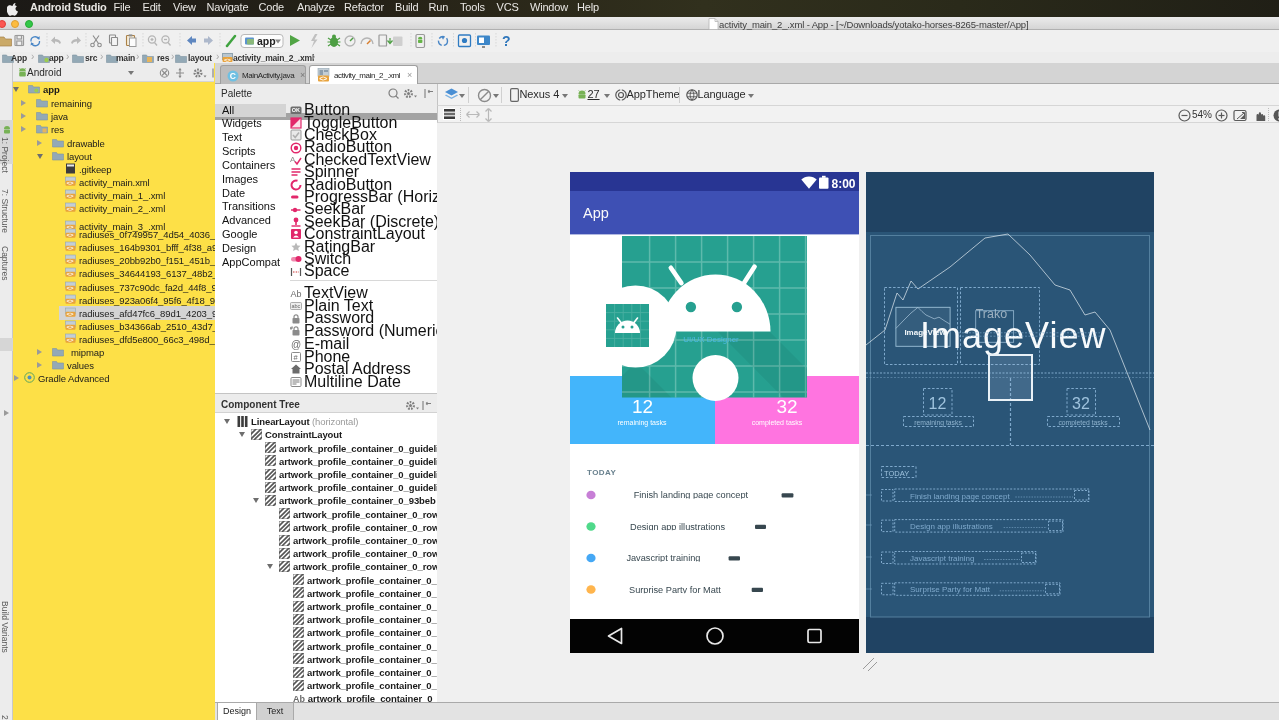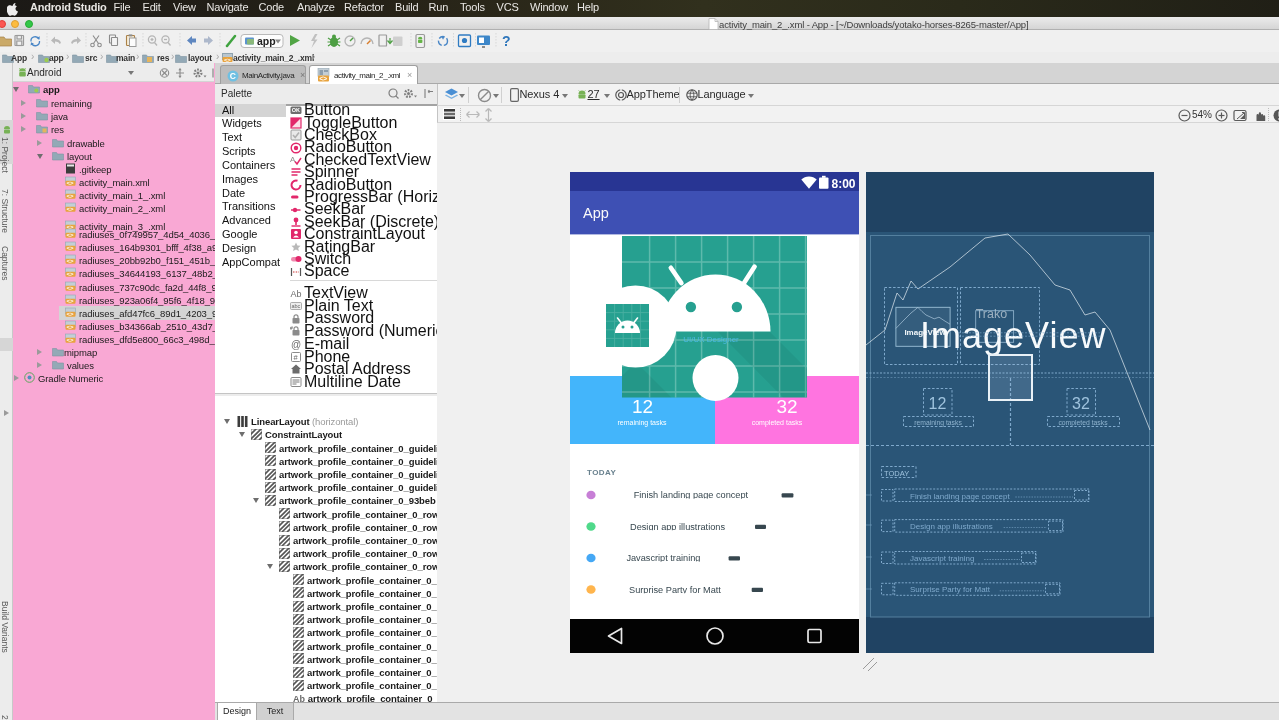--- a/index.html
+++ b/index.html
@@ -13,32 +13,32 @@
 .tl{position:absolute;top:19.5px;width:8px;height:8px;border-radius:50%;}
 #title-text{position:absolute;top:18.5px;left:719px;font-size:9.5px;letter-spacing:-0.15px;color:#3d3d3d;white-space:nowrap;}
 
 #crumbs{left:0;top:52px;width:1279px;height:11px;background:#ededed;font-size:8.5px;letter-spacing:-0.2px;color:#333;}
 #crumbs b{position:absolute;top:0.5px;white-space:nowrap;font-weight:bold;}
 #crumbs i{position:absolute;top:-1px;color:#a8a8a8;font-style:normal;font-size:10px;}
 
 #stripe{left:0;top:63px;width:13px;height:657px;background:#ececec;border-right:1px solid #c8c8c8;}
 .vtext{position:absolute;left:10px;transform:rotate(90deg);transform-origin:0 0;font-size:8.5px;color:#5a5a5a;white-space:nowrap;}
 
-#proj{left:13px;top:63px;width:220px;height:657px;background:#f9a8d4;border-right:2px solid #1d4ed8;overflow:hidden;}
+#proj{left:13px;top:63px;width:220px;height:657px;background:#fde047;border-right:2px solid #1d4ed8;overflow:hidden;}
 #projhead{position:absolute;left:0;top:0;width:201px;height:19px;background:#ececec;border-bottom:1px solid #d4d4d4;}
 .trow{position:absolute;white-space:nowrap;font-size:9.5px;letter-spacing:-0.1px;color:#1b1b1b;height:13px;line-height:13px;}
 .arr{position:absolute;width:0;height:0;}
 .arr.dn{border-left:3.5px solid transparent;border-right:3.5px solid transparent;border-top:5px solid #6e6e6e;}
 .arr.rt{border-top:3.5px solid transparent;border-bottom:3.5px solid transparent;border-left:5px solid #9a9a9a;}
 
 #tabstrip{left:215px;top:63px;width:1064px;height:21px;background:#d4d4d4;border-bottom:1px solid #a9a9a9;}
 .tab{position:absolute;top:2px;height:19px;font-size:8px;letter-spacing:-0.4px;color:#262626;border:1px solid #9f9f9f;border-bottom:none;border-radius:3px 3px 0 0;}
 
 #palette{left:215px;top:84px;width:222px;height:309px;background:#fff;overflow:hidden;}
-#palhead{position:absolute;left:0;top:0;width:222px;height:22px;background:#ececec;border-bottom:2px solid #a3a3a3;padding-left:6px;}
+#palhead{position:absolute;left:0;top:0;width:222px;height:36px;background:#ececec;border-bottom:7px solid #a3a3a3;padding-left:6px;}
 .pcat{position:absolute;left:0;width:71px;height:13.8px;line-height:13.8px;padding-left:7px;font-size:11px;color:#111;}
 .pitem{position:absolute;left:75px;white-space:nowrap;font-size:16px;color:#111;height:12.4px;line-height:12.4px;}
 .picon{position:absolute;left:75px;width:12px;height:12px;}
 
 #ct{left:215px;top:393px;width:222px;height:309px;background:#fff;overflow:hidden;}
 .ctrow{position:absolute;white-space:nowrap;font-size:9.5px;letter-spacing:-0.1px;font-weight:bold;color:#1b1b1b;height:13px;line-height:13px;}
 
 #botbar{left:215px;top:702px;width:1064px;height:18px;background:#e3e3e3;border-top:1px solid #a9a9a9;}
 .btab{position:absolute;top:0;height:18px;font-size:9px;color:#222;text-align:center;}
 
@@ -352,30 +352,30 @@
         <text x="1.6" y="9.3" font-size="6" font-weight="bold" fill="#fff">&lt;&gt;</text>
       </svg><span style="margin-left:3px">radiuses_b34366ab_2510_43d7_9</span></div>
 <div class="trow" style="left:52px;top:269.5px;"><svg width="11" height="11" viewBox="0 0 11 11" style="vertical-align:-1px">
         <rect x="0.5" y="1" width="10" height="6" fill="#c3ced6" stroke="#92a6b2" stroke-width="0.6"></rect>
         <rect x="0.5" y="4.8" width="10" height="5" rx="1" fill="#e8a33d"></rect>
         <text x="1.6" y="9.3" font-size="6" font-weight="bold" fill="#fff">&lt;&gt;</text>
       </svg><span style="margin-left:3px">radiuses_dfd5e800_66c3_498d_b</span></div>
 <div class="arr rt" style="left:24px;top:285.5px"></div>
 <div class="trow" style="left:39px;top:282.5px;"><svg width="12" height="11" viewBox="0 0 12 11" style="vertical-align:-1px">
         <path d="M0.5 2.5 h4 l1 1.5 h6 v6 h-11z" fill="#93a9b6" stroke="#7d94a2" stroke-width="0.6"></path>
-      </svg><span style="margin-left:0">mipmap</span></div>
+      </svg><span style="margin-left:7px">mipmap</span></div>
 <div class="arr rt" style="left:24px;top:298.5px"></div>
 <div class="trow" style="left:39px;top:295.5px;"><svg width="12" height="11" viewBox="0 0 12 11" style="vertical-align:-1px">
         <path d="M0.5 2.5 h4 l1 1.5 h6 v6 h-11z" fill="#93a9b6" stroke="#7d94a2" stroke-width="0.6"></path>
       </svg><span style="margin-left:3px">values</span></div>
 <div class="arr rt" style="left:1px;top:311.5px"></div>
 <div class="trow" style="left:11px;top:308.5px;"><svg width="11" height="11" viewBox="0 0 11 11" style="vertical-align:-1px">
         <circle cx="5.5" cy="5.5" r="4.8" fill="none" stroke="#5da55d" stroke-width="1"></circle>
         <circle cx="5.5" cy="5.5" r="2" fill="#4d8fbe"></circle>
-      </svg><span style="margin-left:3px">Gradle Numeric</span></div>
+      </svg><span style="margin-left:3px">Gradle Advanced</span></div>
 </div>
 <div class="abs" id="tabstrip">
 <div class="tab" style="left:5px;width:86px;background:#bcbcbc;">
       <svg class="abs" style="left:6px;top:3.5px" width="12" height="12" viewBox="0 0 12 12">
         <circle cx="6" cy="6" r="5.5" fill="#6fc0e2"></circle>
         <text x="2.7" y="9" font-size="8.5" font-weight="bold" fill="#fff">C</text>
       </svg>
       <span class="abs" style="left:21px;top:4.5px;">MainActivity.java</span>
       <span class="abs" style="left:79px;top:3.5px;color:#777;font-size:9px;">×</span>
     </div>
@@ -526,20 +526,34 @@
     </svg>
 <div class="pitem" style="left:89px;top:279.19999999999993px">Postal Address</div>
 <svg class="picon" style="top:292.0999999999999px" width="12" height="12" viewBox="0 0 12 12">
       <rect x="1" y="1.5" width="10" height="9" rx="1" fill="none" stroke="#8b8b8b"></rect>
       <path d="M2.5 4 h7 M2.5 6 h7 M2.5 8 h4" stroke="#6b6b6b" stroke-width="0.9"></path>
     </svg>
 <div class="pitem" style="left:89px;top:291.8999999999999px">Multiline Date</div>
 </div>
 <div class="abs" id="ct">
 <div class="abs" style="left:0;top:0;width:222px;height:3px;background:#ececec;border-top:1px solid #c4c4c4;"></div>
+<div class="abs" style="left:0;top:3px;width:222px;height:17px;background:#ececec;border-bottom:1px solid #d2d2d2;">
+<span class="abs" style="left:6px;top:3px;font-size:10px;font-weight:bold;color:#333;">Component Tree</span>
+<svg class="abs" style="left:190px;top:2.5px" width="26" height="13" viewBox="0 0 26 13">
+        <g>
+          <circle cx="5.5" cy="6.5" r="3.4" fill="none" stroke="#7e7e7e" stroke-width="2.2" stroke-dasharray="1.7,1.25"></circle>
+          <circle cx="5.5" cy="6.5" r="1.5" fill="#7e7e7e"></circle>
+          <path d="M11 8.5 h3 l-1.5 2z" fill="#7e7e7e"></path>
+        </g>
+        <g stroke="#7e7e7e" stroke-width="1.1">
+          <line x1="18" y1="2" x2="18" y2="11"></line>
+          <path d="M21 4.5 h5 M21 4.5 l1.5-1.2 M21 4.5 l1.5 1.2" fill="none"></path>
+        </g>
+      </svg>
+</div>
 <div class="arr dn" style="left:9px;top:26.19999999999999px"></div>
 <div class="ctrow" style="left:22px;top:22.19999999999999px"><svg width="11" height="11" viewBox="0 0 11 11" style="vertical-align:-1.5px">
         <rect x="0.5" y="0" width="2.6" height="11" fill="#3c3c3c"></rect>
         <rect x="4.2" y="0" width="2.6" height="11" fill="#3c3c3c"></rect>
         <rect x="7.9" y="0" width="2.6" height="11" fill="#3c3c3c"></rect>
       </svg><span style="margin-left:3px">LinearLayout <span style="color:#9a9a9a;font-weight:normal">(horizontal)</span></span></div>
 <div class="arr dn" style="left:24px;top:39.39999999999998px"></div>
 <div class="ctrow" style="left:36px;top:35.39999999999998px"><svg width="11" height="11" viewBox="0 0 11 11" style="vertical-align:-1.5px">
         <rect x="0.5" y="0.5" width="10" height="10" fill="#fff" stroke="#777" stroke-width="0.5"></rect>
         <path d="M-1 6 L6 -1 M-1 11 L11 -1 M3 11 L11 3 M8 11 L11 8" stroke="#555" stroke-width="1.6"></path>

